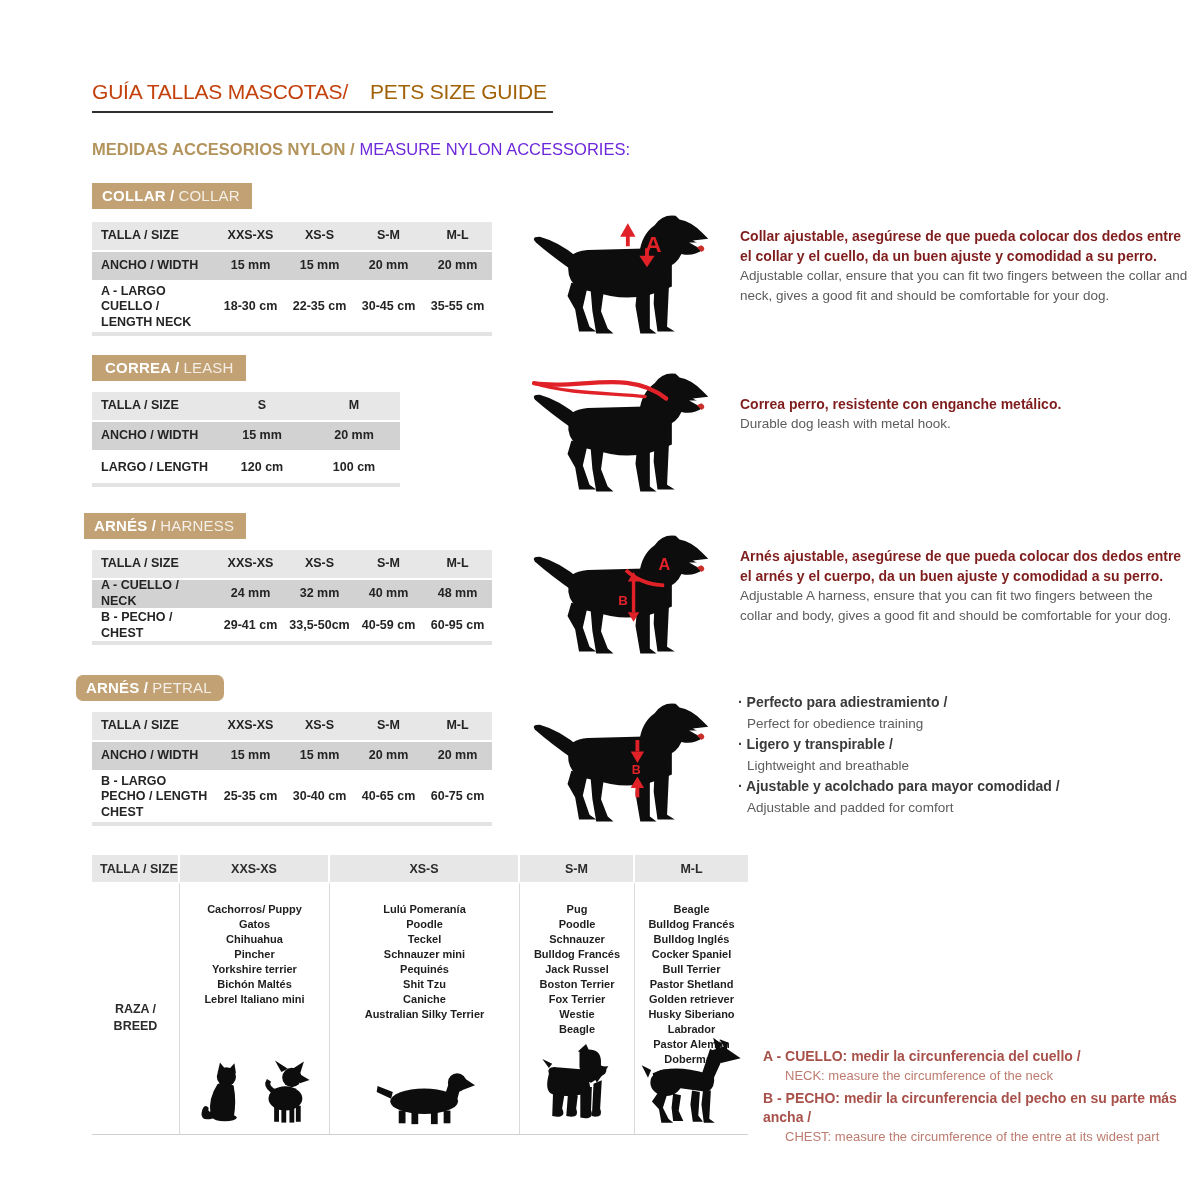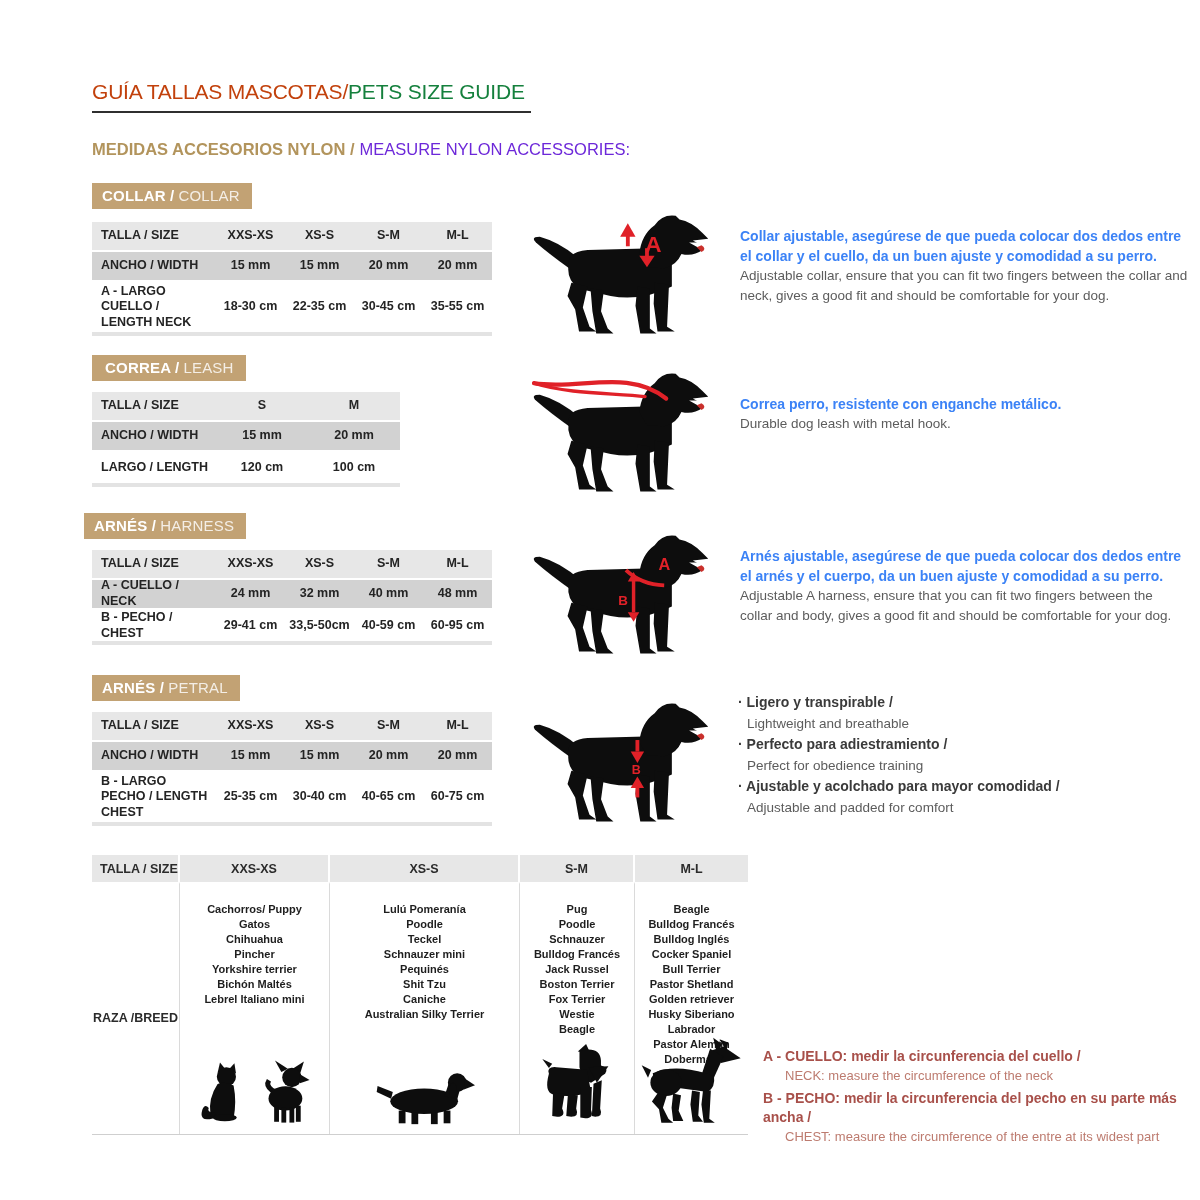--- a/index.html
+++ b/index.html
@@ -3,21 +3,21 @@
 <meta charset="utf-8">
 <style>
   html,body{margin:0;padding:0;background:#fff;}
   .page{position:relative;width:1200px;height:1200px;background:#fff;overflow:hidden;
         font-family:"Liberation Sans",sans-serif;color:#2b2b2b;}
 
   
   .title{position:absolute;left:92px;top:80px;font-size:21px;letter-spacing:-.2px;
          border-bottom:2px solid #2f2f2f;padding-bottom:7px;padding-right:6px;white-space:nowrap;}
   .title .t-es{font-weight:normal;color:#c2410c;}
-  .title .t-en{font-weight:normal;color:#15803d;margin-left:0;}
+  .title .t-en{font-weight:normal;color:#a16207;margin-left:22px;}
   .subtitle{position:absolute;left:92px;top:140px;font-size:16.5px;white-space:nowrap;}
   .subtitle .s-es{font-weight:bold;color:#b2945c;}
   .subtitle .s-en{font-weight:normal;color:#6d28d9;margin-left:5px;}
 
   
   .badge{position:absolute;background:#c2a274;color:#fff;font-weight:bold;font-size:15px;
          padding:4px 12px 5px 10px;letter-spacing:.2px;white-space:nowrap;}
   .badge .bg-en{font-weight:normal;color:rgba(255,255,255,.82);margin-left:4px;}
 
   
@@ -28,21 +28,21 @@
   .rows-b{grid-template-rows:28px 28px 31px;}
   .stable .c{display:flex;align-items:center;justify-content:center;text-align:center;line-height:1.25;}
   .stable .lbl{justify-content:flex-start;text-align:left;padding-left:9px;padding-right:3px;}
   .stable .h{background:#e7e7e7;}
   .stable .shade{background:#d2d2d2;}
   .stable .wht{background:#fff;}
   .stable{border-bottom:4px solid #e3e3e3;}
 
   
   .desc{position:absolute;width:448px;}
-  .desc-es{font-weight:bold;color:#3b82f6;font-size:14px;line-height:20px;}
+  .desc-es{font-weight:bold;color:#7f1d1d;font-size:14px;line-height:20px;}
   .desc-en{font-weight:normal;color:#5c5c5c;font-size:13.5px;line-height:20px;}
 
   
   .bullets{position:absolute;width:448px;}
   .b-es{font-weight:bold;color:#3a3a3a;font-size:14px;line-height:21px;}
   .b-es::before{content:"· ";font-weight:bold;}
   .b-en{font-weight:normal;color:#5c5c5c;font-size:13.5px;line-height:21px;margin-left:9px;}
 
   
   .dog{position:absolute;width:192px;height:134px;}
@@ -52,21 +52,21 @@
   .breed{position:absolute;left:92px;top:855px;display:grid;
          grid-template-columns:88px 150px 190px 115px 113px;grid-template-rows:27px 252px;
          border-bottom:1px solid #cfcfcf;}
   .breed .bh{background:#e7e7e7;display:flex;align-items:center;justify-content:center;
              font-size:12.5px;font-weight:bold;border-right:2px solid #fff;}
   .breed .bh.first{justify-content:flex-start;padding-left:8px;}
   .breed .bh:nth-child(5n){border-right:none;}
   .breed .bcell{position:relative;border-right:1px solid #dadada;border-top:2px solid #fff;
                 padding-top:18px;}
   .breed .bcell.last{border-right:none;}
-  .breed .rlabel{display:flex;flex-direction:row;align-items:center;justify-content:center;
+  .breed .rlabel{display:flex;flex-direction:column;align-items:center;justify-content:center;
                  font-size:12.5px;font-weight:bold;line-height:17px;}
   .blist{text-align:center;font-size:11px;font-weight:bold;color:#1e1e1e;}
   .blist .breed-item{line-height:15px;}
   .sil{position:absolute;bottom:9px;left:50%;transform:translateX(-50%);}
   .silrow{position:absolute;bottom:9px;left:50%;transform:translateX(-50%);display:flex;gap:8px;align-items:flex-end;}
 
   
   .notes{position:absolute;left:763px;top:1047px;width:432px;}
   .note-bold{color:#a8504a;font-weight:bold;font-size:14px;line-height:19px;}
   .note-reg{color:#bd7b6f;font-weight:normal;font-size:13px;line-height:19px;margin-left:22px;margin-bottom:4px;}
@@ -189,21 +189,21 @@
       <rect x="108.2" y="54" width="3.6" height="34"></rect>
       <polygon points="110,98 104,88 116,88"></polygon>
       <text class="mk" x="94" y="80" font-size="14">B</text>
     </g>
   </svg>
   <div class="desc" style="left:740px;top:546px;">
     <div class="desc-es">Arnés ajustable, asegúrese de que pueda colocar dos dedos entre el arnés y el cuerpo, da un buen ajuste y comodidad a su perro.</div>
     <div class="desc-en">Adjustable A harness, ensure that you can fit two fingers between the collar and body, gives a good fit and should be comfortable for your dog.</div>
   </div>
 
-  <div class="badge" style="left:92px;top:675px;">
+  <div class="badge" style="left:76px;top:675px;border-radius:7px;">
     <span>ARNÉS /</span><span class="bg-en">PETRAL</span>
   </div>
   <div class="stable grid5 rows-a" style="left:92px;top:712px;">
     <div class="c h lbl">TALLA / SIZE</div>
     <div class="c h">XXS-XS</div>
     <div class="c h">XS-S</div>
     <div class="c h">S-M</div>
     <div class="c h">M-L</div>
     <div class="c shade lbl">ANCHO / WIDTH</div>
     <div class="c shade">15 mm</div>
@@ -221,26 +221,26 @@
     <g fill="#e02128">
       <rect x="112" y="46" width="4" height="12"></rect>
       <polygon points="114,70 107,58 121,58"></polygon>
       <text class="mk" x="108" y="82" font-size="13">B</text>
       <polygon points="114,84 107,96 121,96"></polygon>
       <rect x="112" y="94" width="4" height="12"></rect>
     </g>
   </svg>
   <div class="bullets" style="left:738px;top:692px;">
     <div class="b-item">
+      <div class="b-es">Perfecto para adiestramiento /</div>
+      <div class="b-en">Perfect for obedience training</div>
+    </div>
+    <div class="b-item">
       <div class="b-es">Ligero y transpirable /</div>
       <div class="b-en">Lightweight and breathable</div>
-    </div>
-    <div class="b-item">
-      <div class="b-es">Perfecto para adiestramiento /</div>
-      <div class="b-en">Perfect for obedience training</div>
     </div>
     <div class="b-item">
       <div class="b-es">Ajustable y acolchado para mayor comodidad /</div>
       <div class="b-en">Adjustable and padded for comfort</div>
     </div>
   </div>
 
   <div class="breed">
     <div class="bh first">TALLA /  SIZE</div>
     <div class="bh">XXS-XS</div>

